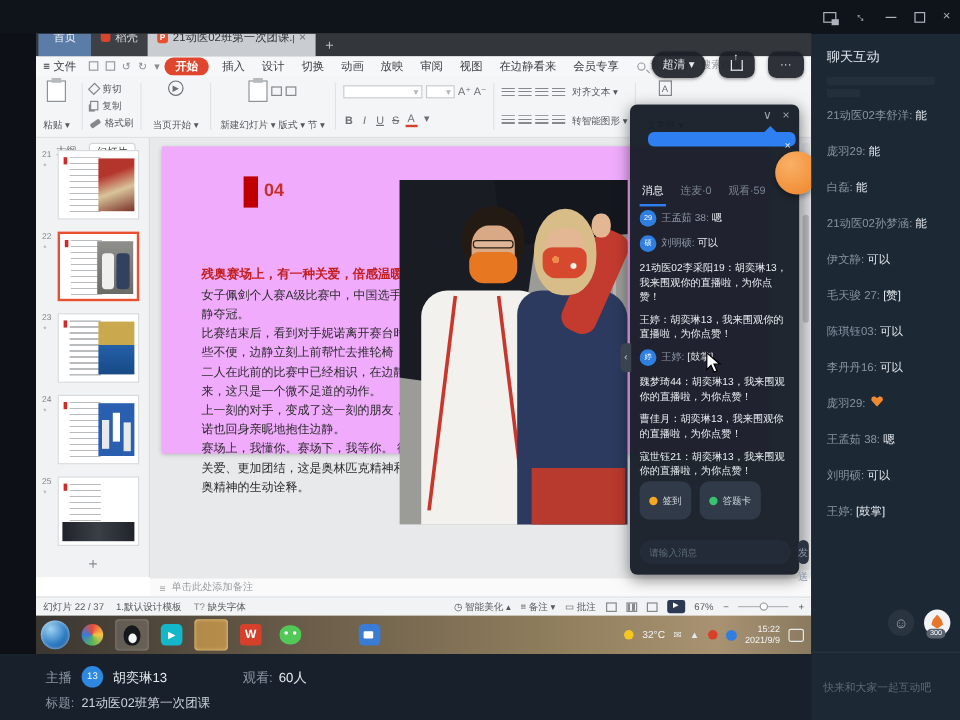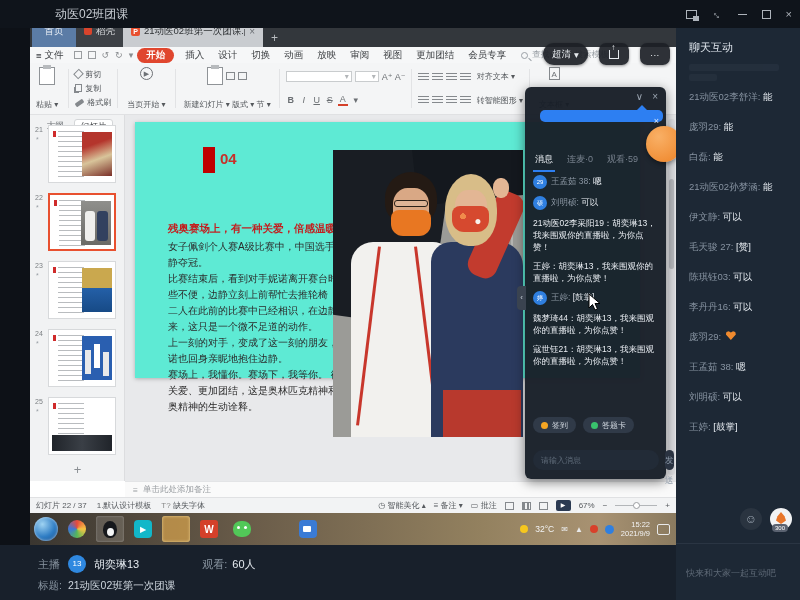--- a/index.html
+++ b/index.html
@@ -81,21 +81,21 @@
   .timg.t22 { background:linear-gradient(180deg,#8f8f8c,#6a6a66); }
   .timg.t22::before { content:""; position:absolute; left:4px; top:10px; width:10px; height:30px; background:#efefed; border-radius:3px; }
   .timg.t22::after { content:""; position:absolute; right:3px; top:10px; width:11px; height:30px; background:#32415f; border-radius:3px; }
   .timg.t23 { background:linear-gradient(180deg,#caa84e 45%,#2460a8 45%,#174a86); }
   .timg.t24 { background:#2a5fb0; }
   .timg.t24::before { content:""; position:absolute; left:3px; top:14px; width:6px; height:24px; background:#e8e9ea; box-shadow:9px -6px 0 #fff,18px 2px 0 #e8e9ea; }
   .timg.t25 { top:auto; bottom:3px; right:3px; left:3px; width:auto; height:16px; background:linear-gradient(90deg,#20242a,#3a3f46 50%,#20242a); }
   .sp-add { position:absolute; left:0; bottom:4px; width:95px; text-align:center; font-size:13px; color:#8a8e92; }
 
   .workspace { position:absolute; left:95px; top:0; width:551px; height:366px; background:#e8e9eb; }
-  .slide { position:absolute; left:10px; top:7px; width:505px; height:256px; background:#5eead4; box-shadow:0 1px 4px rgba(0,0,0,.25); }
+  .slide { position:absolute; left:10px; top:7px; width:505px; height:256px; background:#f0abfc; box-shadow:0 1px 4px rgba(0,0,0,.25); }
   .badge-bar { position:absolute; left:68px; top:25px; width:12px; height:26px; background:#c00000; }
   .badge-num { position:absolute; left:85px; top:28px; font-size:15px; font-weight:bold; color:#c7302a; }
   .heading { position:absolute; left:33px; top:100px; width:190px; font-size:10.5px; font-weight:bold; color:#c21f1f; }
   .bodytext { position:absolute; left:33px; top:117px; width:184px; font-size:10px; line-height:16px; color:#2b2b2b; }
   .photo { position:absolute; left:198px; top:28px; width:190px; height:287px; background:#9b9b97; overflow:hidden; }
   .photo .panels { position:absolute; inset:0; background:repeating-linear-gradient(90deg,transparent 0 34px,rgba(255,255,255,.25) 34px 36px); }
   .photo .curtain { position:absolute; left:-20px; top:-30px; width:130px; height:200px; background:#191d23; transform:rotate(8deg); }
   .photo .curtain2 { position:absolute; left:80px; top:-40px; width:120px; height:90px; background:#14181e; transform:rotate(-6deg); }
   .p1hair { position:absolute; left:52px; top:22px; width:52px; height:52px; background:#241a14; border-radius:50% 50% 40% 40%; }
   .p1face { position:absolute; left:60px; top:38px; width:36px; height:40px; background:#d9a885; border-radius:40%; }
@@ -155,21 +155,21 @@
   .ptab.active { color:#eef2f6; position:relative; }
   .ptab.active::after { content:""; position:absolute; left:-2px; bottom:-6px; width:22px; height:2px; background:#2d7ff2; }
   .pmsgs { position:absolute; top:88px; left:8px; right:6px; bottom:72px; overflow:hidden; font-size:8.5px; line-height:12px; }
   .pmsg { margin-bottom:7px; }
   .pmsg.user { display:flex; align-items:flex-start; gap:4px; }
   .pmsg .av { flex:0 0 auto; width:14px; height:14px; border-radius:50%; background:#2f7fe0; color:#fff; font-size:6px; text-align:center; line-height:14px; }
   .pmsg .nm { color:#8b96a3; }
   .pmsg .tx { color:#e9edf2; }
   .pmsg.system { color:#cf9050; }
   .pbtns { position:absolute; bottom:46px; left:8px; display:flex; gap:7px; }
-  .pbtn { height:16px; background:#303a48; border-radius:8px; display:flex; align-items:center; gap:4px; padding:0 8px; font-size:8px; color:#cfd6de; }
+  .pbtn { height:16px; background:#303a48; border-radius:8px; display:flex; align-items:center; gap:4px; padding:16px 8px; font-size:8px; color:#cfd6de; }
   .dot { width:7px; height:7px; border-radius:50%; }
   .dot.orange { background:#f5a623; } .dot.green { background:#39c26d; }
   .pinput-row { position:absolute; bottom:9px; left:8px; right:8px; display:flex; gap:6px; align-items:center; }
   .pinput { flex:1; height:20px; background:#222b37; border:none; border-radius:10px; padding:0 8px; font-size:8px; color:#c6cdd4; outline:none; }
   .pinput::placeholder { color:#5f6b79; }
   .psend { width:34px; height:20px; background:#2a3341; border-radius:10px; color:#8a97a6; font-size:8.5px; text-align:center; line-height:20px; }
   .collapse-handle { position:absolute; left:517px; top:286px; width:9px; height:24px; background:#3a4350; border-radius:4px 0 0 4px; color:#cbd3dc; font-size:8px; text-align:center; line-height:24px; z-index:5; }
   .float-orange { position:absolute; left:646px; top:126px; width:36px; height:36px; border-radius:50%; background:radial-gradient(circle at 35% 30%,#f9b066,#ee8326); z-index:6; box-shadow:0 2px 5px rgba(0,0,0,.4); }
 
   
@@ -214,21 +214,20 @@
 
   
   .cursor { position:absolute; left:588px; top:293px; z-index:9; }
 </style>
 </head>
 <body>
 
 <div class="screen">
 
   <div class="titlebar">
-    <div class="title">动医02班团课</div>
     <div class="winctrls">
       <span class="wc wc-pip"></span>
       <span class="wc wc-fs">↔</span>
       <span class="wc wc-min"></span>
       <span class="wc wc-max"></span>
       <span class="wc">×</span>
     </div>
   </div>
 
   <div class="video">
@@ -264,21 +263,21 @@
       <span style="display:flex;align-items:center;">
 
       <span class="menu-item active">开始</span>
           <span class="menu-item">插入</span>
           <span class="menu-item">设计</span>
           <span class="menu-item">切换</span>
           <span class="menu-item">动画</span>
           <span class="menu-item">放映</span>
           <span class="menu-item">审阅</span>
           <span class="menu-item">视图</span>
-          <span class="menu-item">更加团结</span>
+          <span class="menu-item">在边静看来</span>
           <span class="menu-item">会员专享</span>
         </span>
       <span class="msearch">
         <span class="mag"></span>
         <span>查找命令、搜索模板</span>
       </span>
     </div>
 
     <div class="ribbon">
       <div class="rgroup" style="padding:0 4px;">
@@ -583,20 +582,24 @@
         <div class="pmsg user">
           <span class="av">婷</span>
           <span><span class="nm">王婷:</span> <span class="tx">[鼓掌]</span></span>
         </div>
 
         <div class="pmsg system">
           
           <span> <span class="tx">魏梦琦44：胡奕琳13，我来围观你的直播啦，为你点赞！</span></span>
         </div>
 
+        <div class="pmsg system">
+          
+          <span> <span class="tx">曹佳月：胡奕琳13，我来围观你的直播啦，为你点赞！</span></span>
+        </div>
 
         <div class="pmsg system">
           
           <span> <span class="tx">寇世钰21：胡奕琳13，我来围观你的直播啦，为你点赞！</span></span>
         </div>
       </div>
     <div class="pbtns">
       <span class="pbtn">
           <span class="dot orange"></span>
           <span>签到</span>

